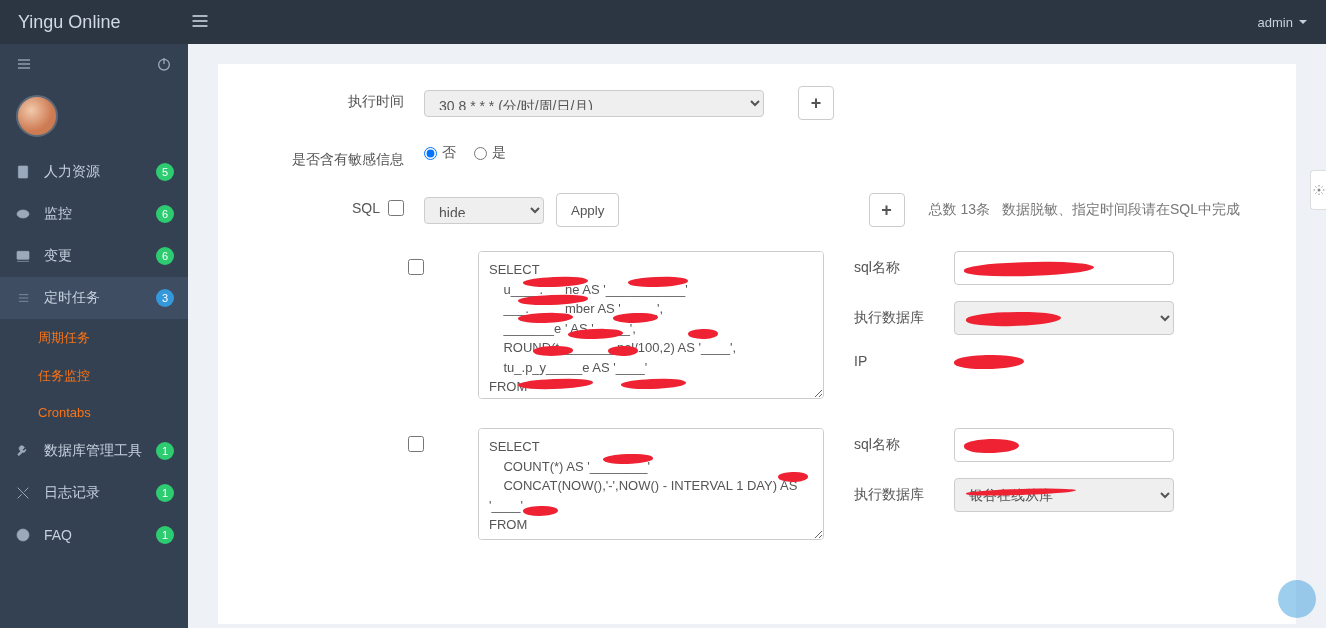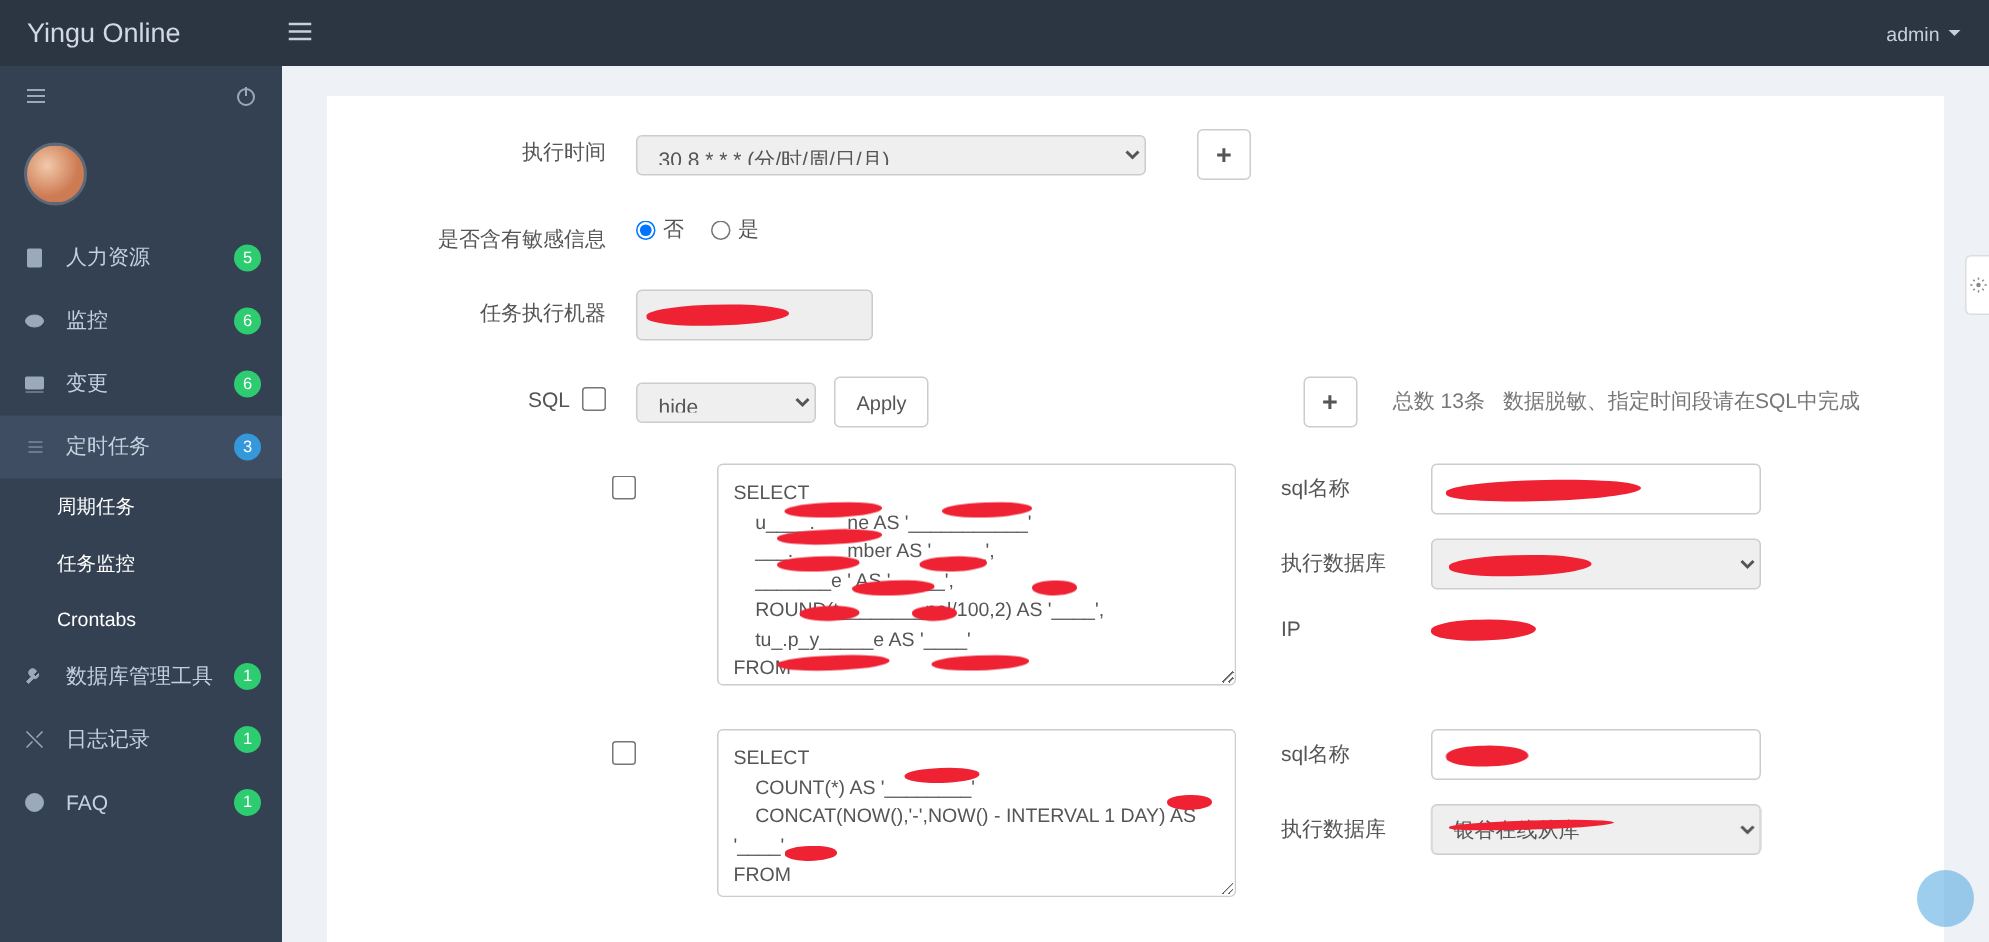--- a/index.html
+++ b/index.html
@@ -20,21 +20,21 @@
     .nav-item { display: flex; align-items: center; padding: 12px 14px; color: #c5d0de; cursor: pointer; position: relative; }
     .nav-item.active { background: #3e4d62; }
     .nav-item .icon { width: 18px; display: flex; justify-content: center; margin-right: 12px; }
     .nav-item .icon svg { width: 16px; height: 16px; stroke: #9aa9bb; fill: #9aa9bb; }
     .nav-label { flex: 1; font-size: 14px; }
     .redact-nav { position: relative; }
     .redact-nav::after { content:''; position:absolute; left:0; top:4px; width:100%; height:10px; background:#e23; transform: skewY(-2deg); border-radius: 50% 40% 50% 40%; }
     .badge { background: #2ecc71; color: #fff; border-radius: 10px; min-width: 18px; height: 18px; font-size: 11px; display: flex; align-items: center; justify-content: center; padding: 0 5px; }
     .badge.gray { background: #7f8c9a; }
     .badge.blue { background: #3498db; }
-    .sub-item { padding: 10px 14px 10px 38px; color: #ffffff; font-size: 13px; cursor: pointer; }
+    .sub-item { padding: 10px 14px 10px 38px; color: #f97316; font-size: 13px; cursor: pointer; }
 
     .main { margin-left: 188px; padding: 20px 30px; }
     .panel { background: #fff; padding: 22px 26px; min-height: 560px; position: relative; }
     .form-row { display: flex; align-items: flex-start; margin-bottom: 24px; }
     .form-label { width: 180px; text-align: right; padding-right: 20px; padding-top: 7px; color: #555; font-size: 14px; }
     .form-ctrl { flex: 1; display: flex; align-items: center; gap: 10px; }
     select, input[type=text], textarea, .ro-box { border: 1px solid #ccc; border-radius: 4px; padding: 6px 10px; font-size: 14px; color: #555; font-family: inherit; }
     select { height: 27px; }
     .cron-select { width: 340px; }
     .add-btn { width: 36px; height: 34px; border: 1px solid #ccc; border-radius: 4px; background: #fff; display: flex; align-items: center; justify-content: center; cursor: pointer; margin-left: 24px; font-size: 18px; font-weight: bold; color: #555; }
@@ -197,28 +197,20 @@
             <input type="radio" name="sens" checked="" style=""> 
             <span>否</span>
           </label>
         <label>
             <input type="radio" name="sens" style=""> 
             <span>是</span>
           </label>
       </div>
     </div>
 
-    <div class="form-row">
-      <div class="form-label">任务执行机器</div>
-      <div class="form-ctrl">
-        <div class="ro-box">
-            <span class="red-blob" style="left:6px;width:95px;"></span>
-          </div>
-      </div>
-    </div>
 
     <div class="form-row sql-row">
       <div class="form-label" style="display:flex;justify-content:flex-end;align-items:center;gap:8px;">
         <span>SQL</span>
         <input type="checkbox" class="chk-sql" style="">
       </div>
       <div class="form-ctrl" style="width:100%;">
         <select class="hide-sel"><option>hide</option></select>
         <button class="apply-btn">Apply</button>
         <div style="flex:1;"></div>

